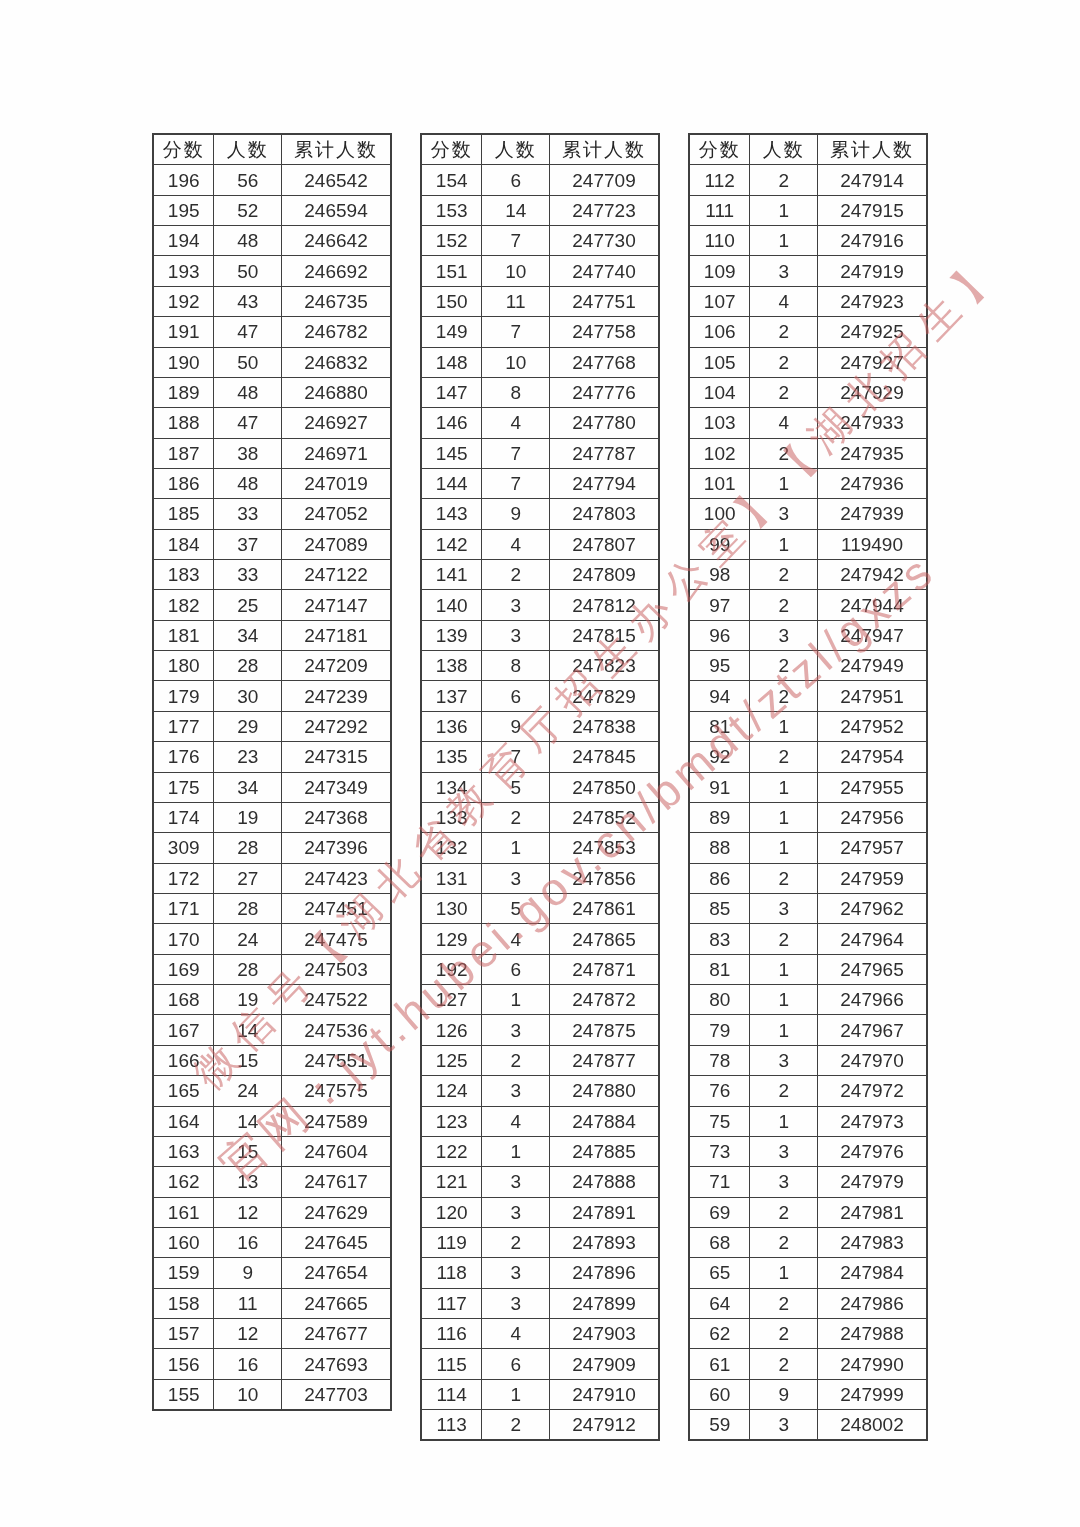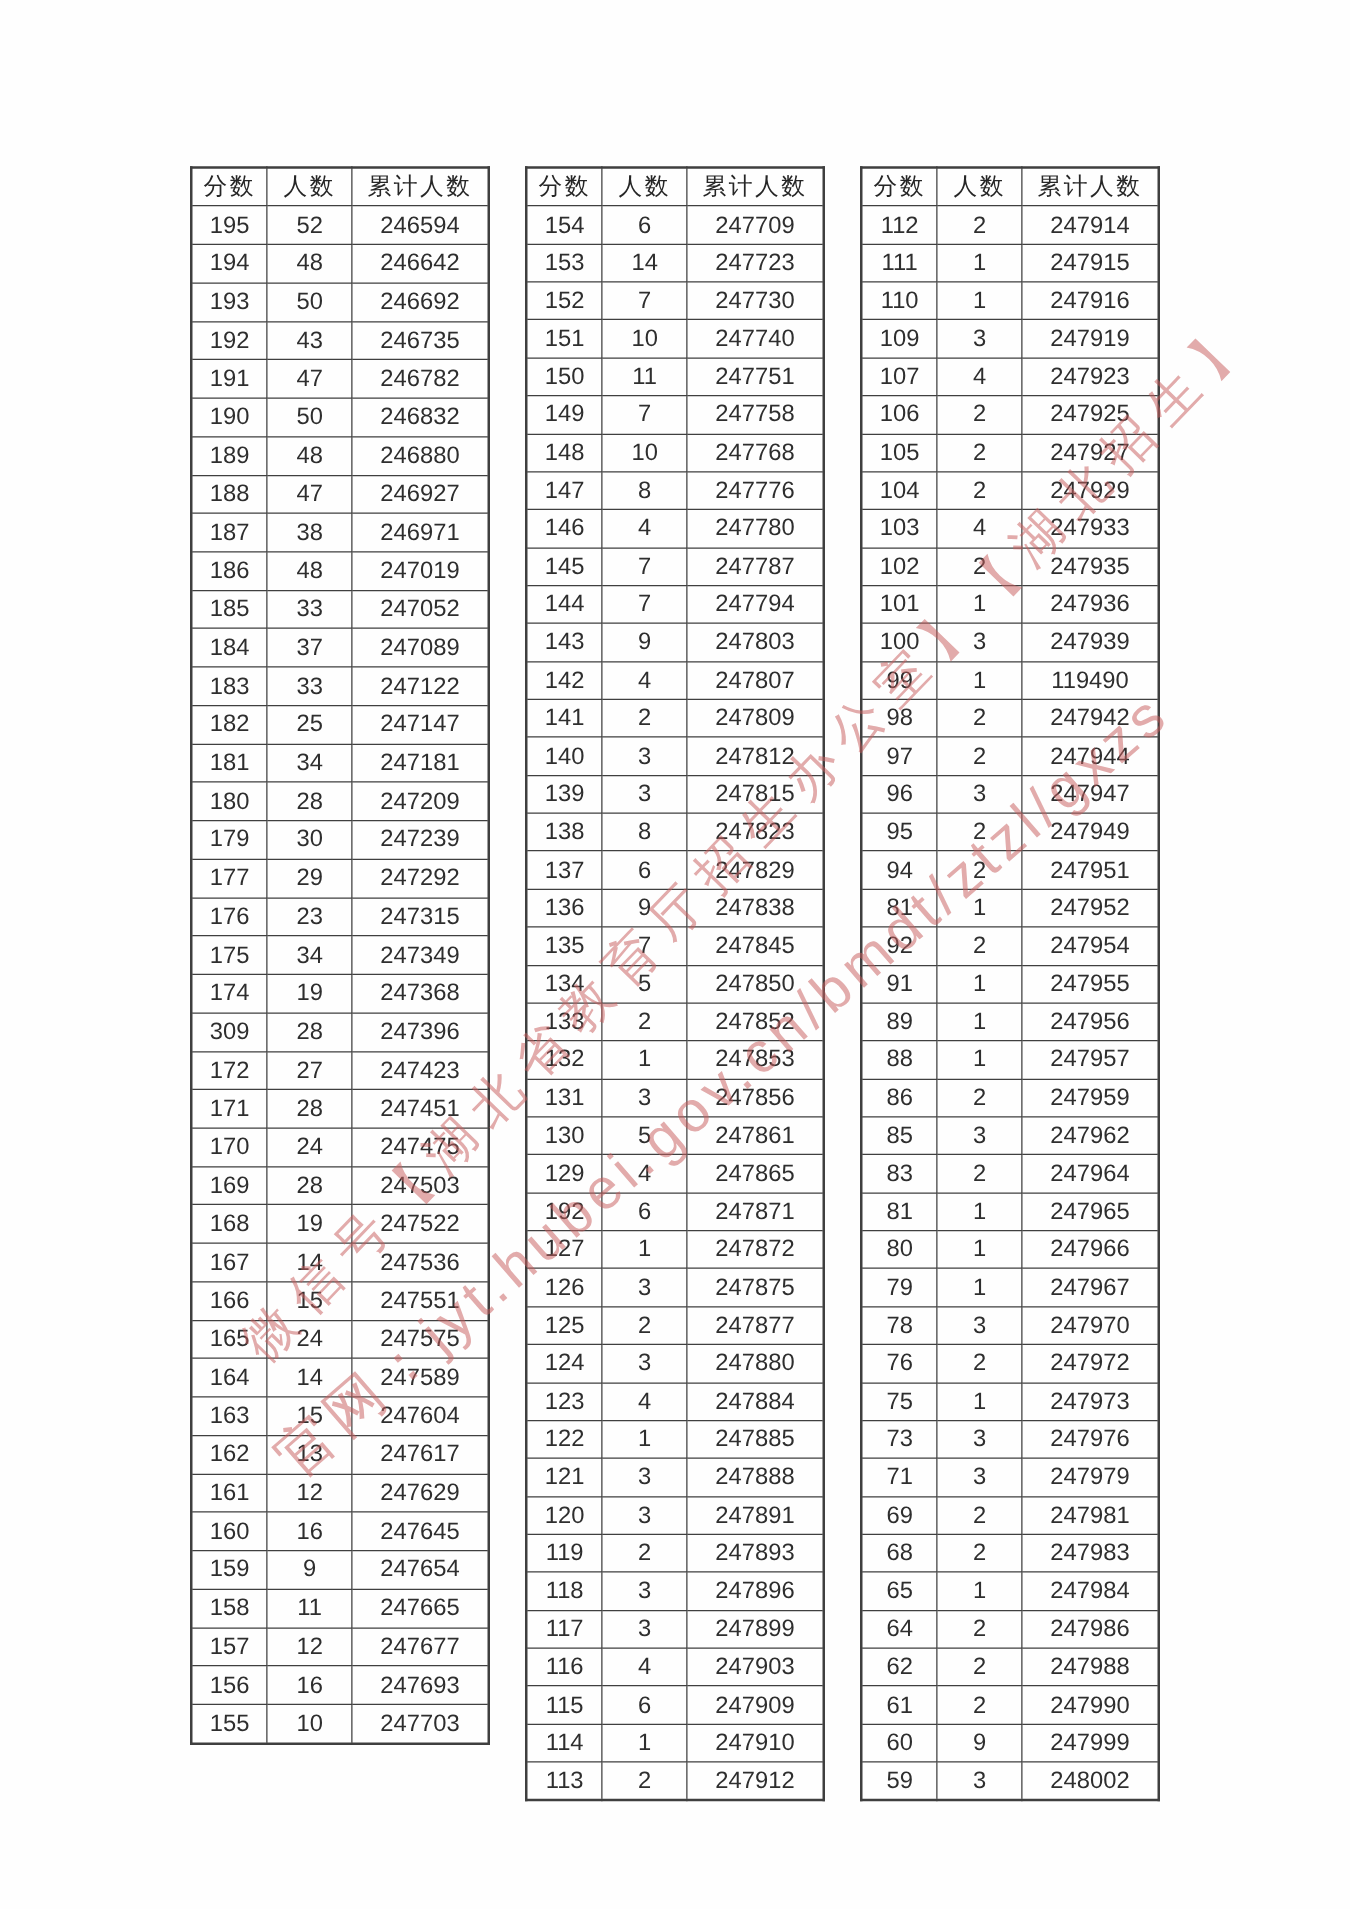--- a/index.html
+++ b/index.html
@@ -84,20 +84,25 @@
         </colgroup>
       <thead>
           <tr>
             <th>分数</th>
             <th>人数</th>
             <th>累计人数</th>
           </tr>
         </thead>
       <tbody>
           <tr>
+            <td>196</td>
+            <td>56</td>
+            <td>246542</td>
+          </tr>
+          <tr>
             <td>195</td>
             <td>52</td>
             <td>246594</td>
           </tr>
           <tr>
             <td>194</td>
             <td>48</td>
             <td>246642</td>
           </tr>
           <tr>

